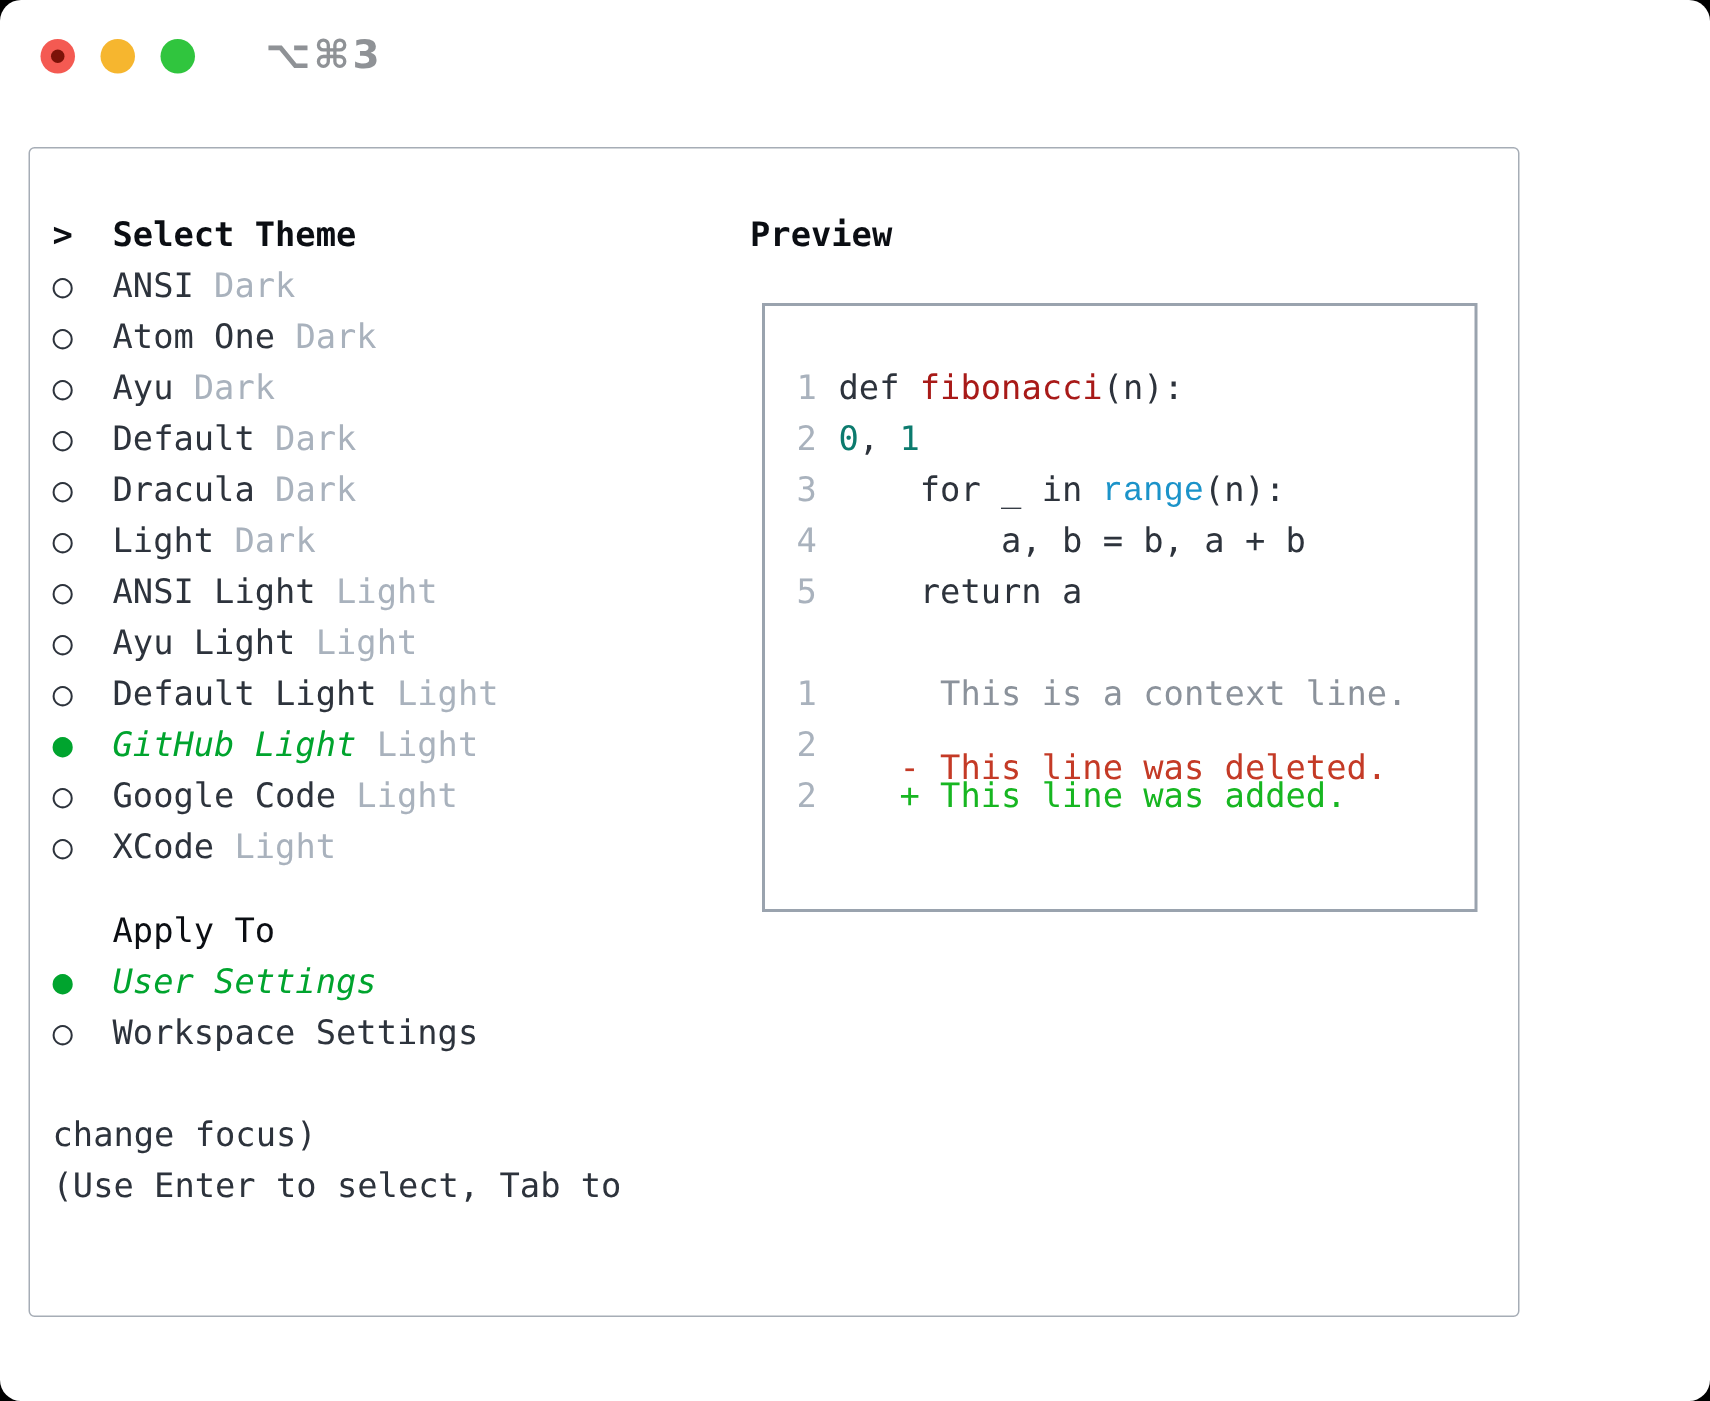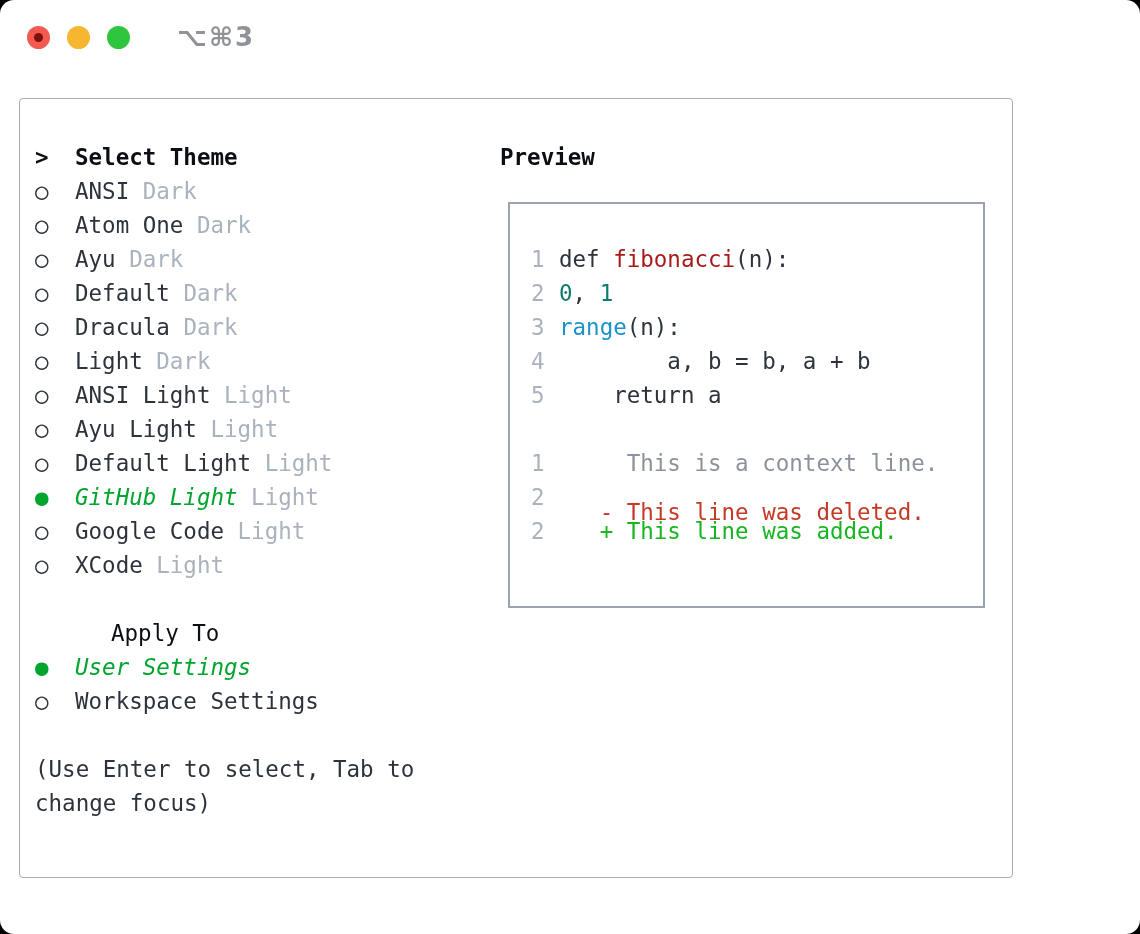--- a/index.html
+++ b/index.html
@@ -33,33 +33,33 @@
   .col-right { flex:1; }
 
   .row { height:34px; line-height:34px; font-size:22.5px;
          color:var(--text); display:flex; white-space:pre; }
   .marker { display:inline-block; width:40px; flex:none; white-space:pre; }
   .marker.sel { color:var(--selected_green); }
   .hdr { font-weight:bold; color:var(--heading); }
   .label { white-space:pre; }
   .name.sel { color:var(--selected_green);font-style:italic; }
   .variant { color:var(--muted);margin-top:20px; }
-  .apply-title { color:var(--heading); margin-top:34px;gap:36px; }
+  .apply-title { color:var(--heading); margin-top:22px; }
   .hint { margin-top:34px; color:var(--muted); }
 
   
   .preview-box { margin-left:8px; margin-top:28px; width:477px; height:406px;
                  border:2px solid var(--preview_border); background:var(--bg);
                  padding:38px 10px 0 21px; }
   .pline { height:34px; line-height:34px; font-size:22.5px; display:flex; white-space:pre; }
   .ln { display:inline-block; width:28px; flex:none; color:var(--gutter); }
   .tok-code    { color:var(--text); }
   .tok-func    { color:var(--func_red); }
   .tok-num     { color:var(--num_teal); }
-  .tok-builtin { color:var(--builtin_blue); }
+  .tok-builtin { color:var(--builtin_blue);font-family:Liberation Mono, monospace; }
   .tok-context { color:var(--context_gray); }
   .tok-deleted { color:var(--deleted_red);margin-top:15px; }
   .tok-added   { color:var(--added_green); }
 </style>
 </head>
 <body>
 
 <div class="window">
 
   <div class="titlebar">
@@ -96,33 +96,33 @@
         <span class="marker"></span>
         <span>Apply To</span>
       </div>
 
       <div id="apply-list">
           <div class="row"><span class="marker sel">●</span><span class="label name sel">User Settings</span></div>
           <div class="row"><span class="marker">○</span><span class="label name">Workspace Settings</span></div>
         </div>
 
       <div class="hint">
+        <div class="row">change focus)</div>
         <div class="row">(Use Enter to select, Tab to</div>
-        <div class="row">change focus)</div>
       </div>
     </div>
 
     <div class="col-right">
       <div class="row">
         <span class="hdr">Preview</span>
       </div>
       <div class="preview-box" id="preview-box">
           <div class="pline"><span class="ln">1</span><span class="tok-code">def </span><span class="tok-func">fibonacci</span><span class="tok-code">(n):</span></div>
           <div class="pline"><span class="ln">2</span><span class="tok-num">0</span><span class="tok-code">, </span><span class="tok-num">1</span></div>
-          <div class="pline"><span class="ln">3</span><span class="tok-builtin">range</span><span class="tok-code">(n):</span></div>
+          <div class="pline"><span class="ln">3</span><span class="tok-code">    for _ in </span><span class="tok-builtin">range</span><span class="tok-code">(n):</span></div>
           <div class="pline"><span class="ln">4</span><span class="tok-code">        a, b = b, a + b</span></div>
           <div class="pline"><span class="ln">5</span><span class="tok-code">    return a</span></div>
           <div class="pline"><span class="ln"></span></div>
           <div class="pline"><span class="ln">1</span><span class="tok-context">     This is a context line.</span></div>
           <div class="pline"><span class="ln">2</span><span class="tok-deleted">   - This line was deleted.</span></div>
           <div class="pline"><span class="ln">2</span><span class="tok-added">   + This line was added.</span></div>
         </div>
     </div>
 
   </div>

